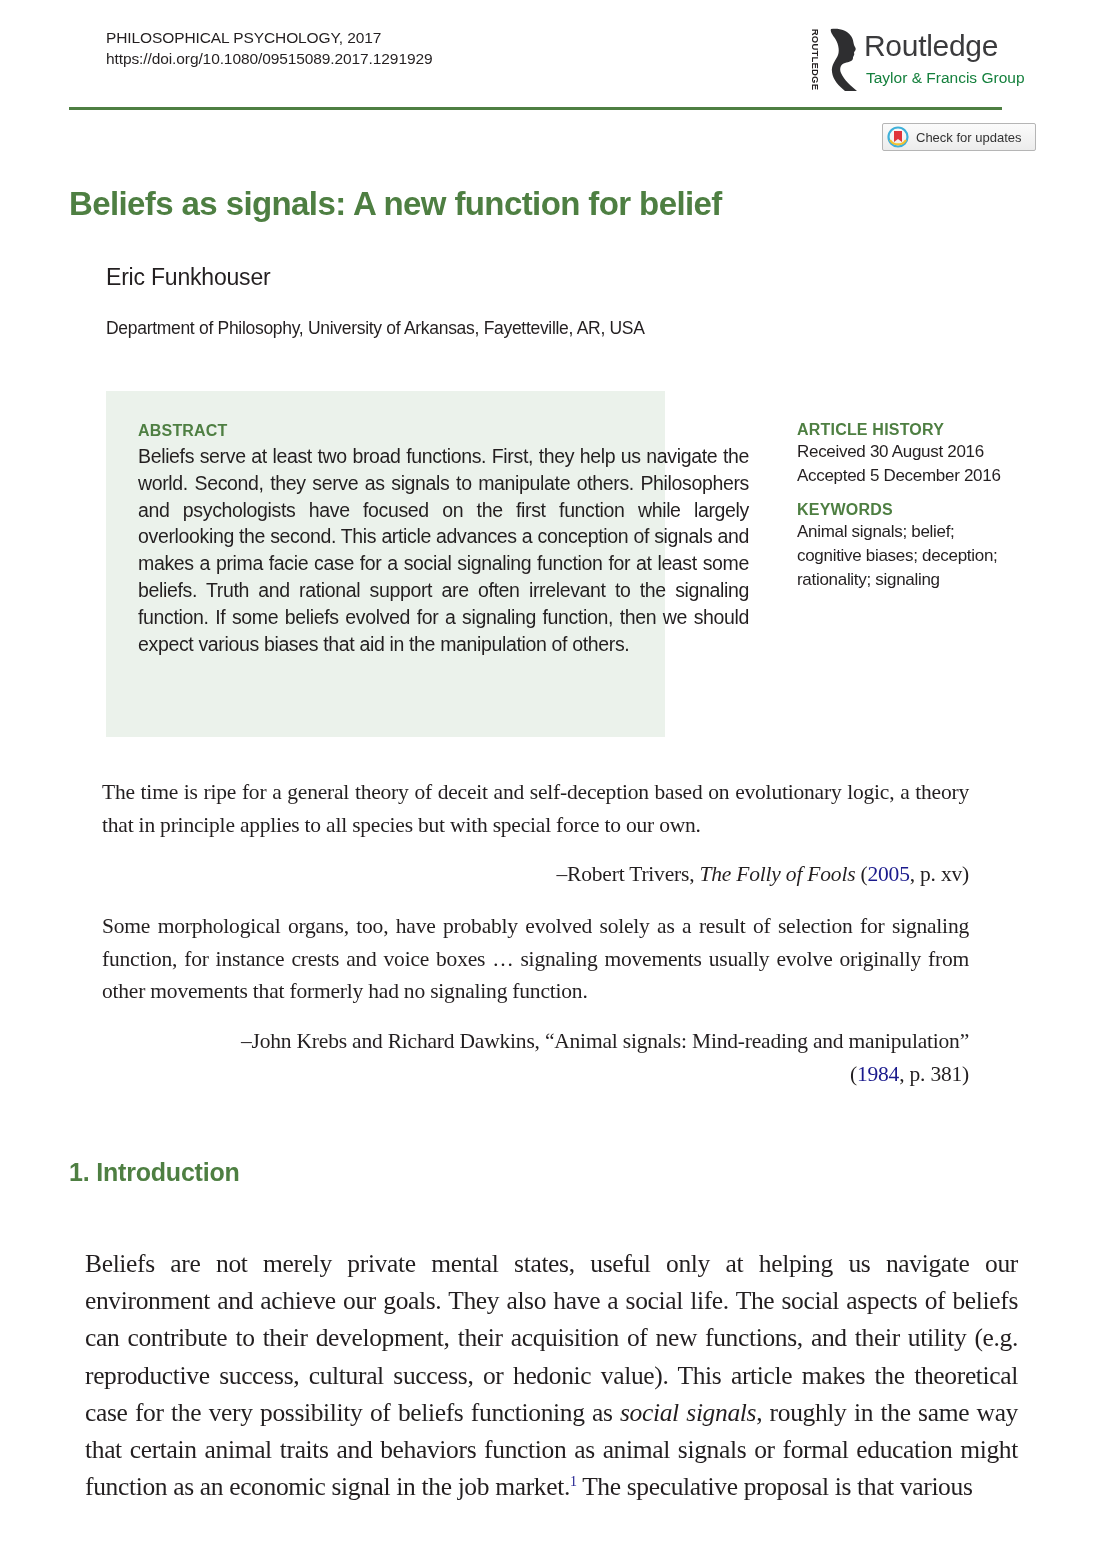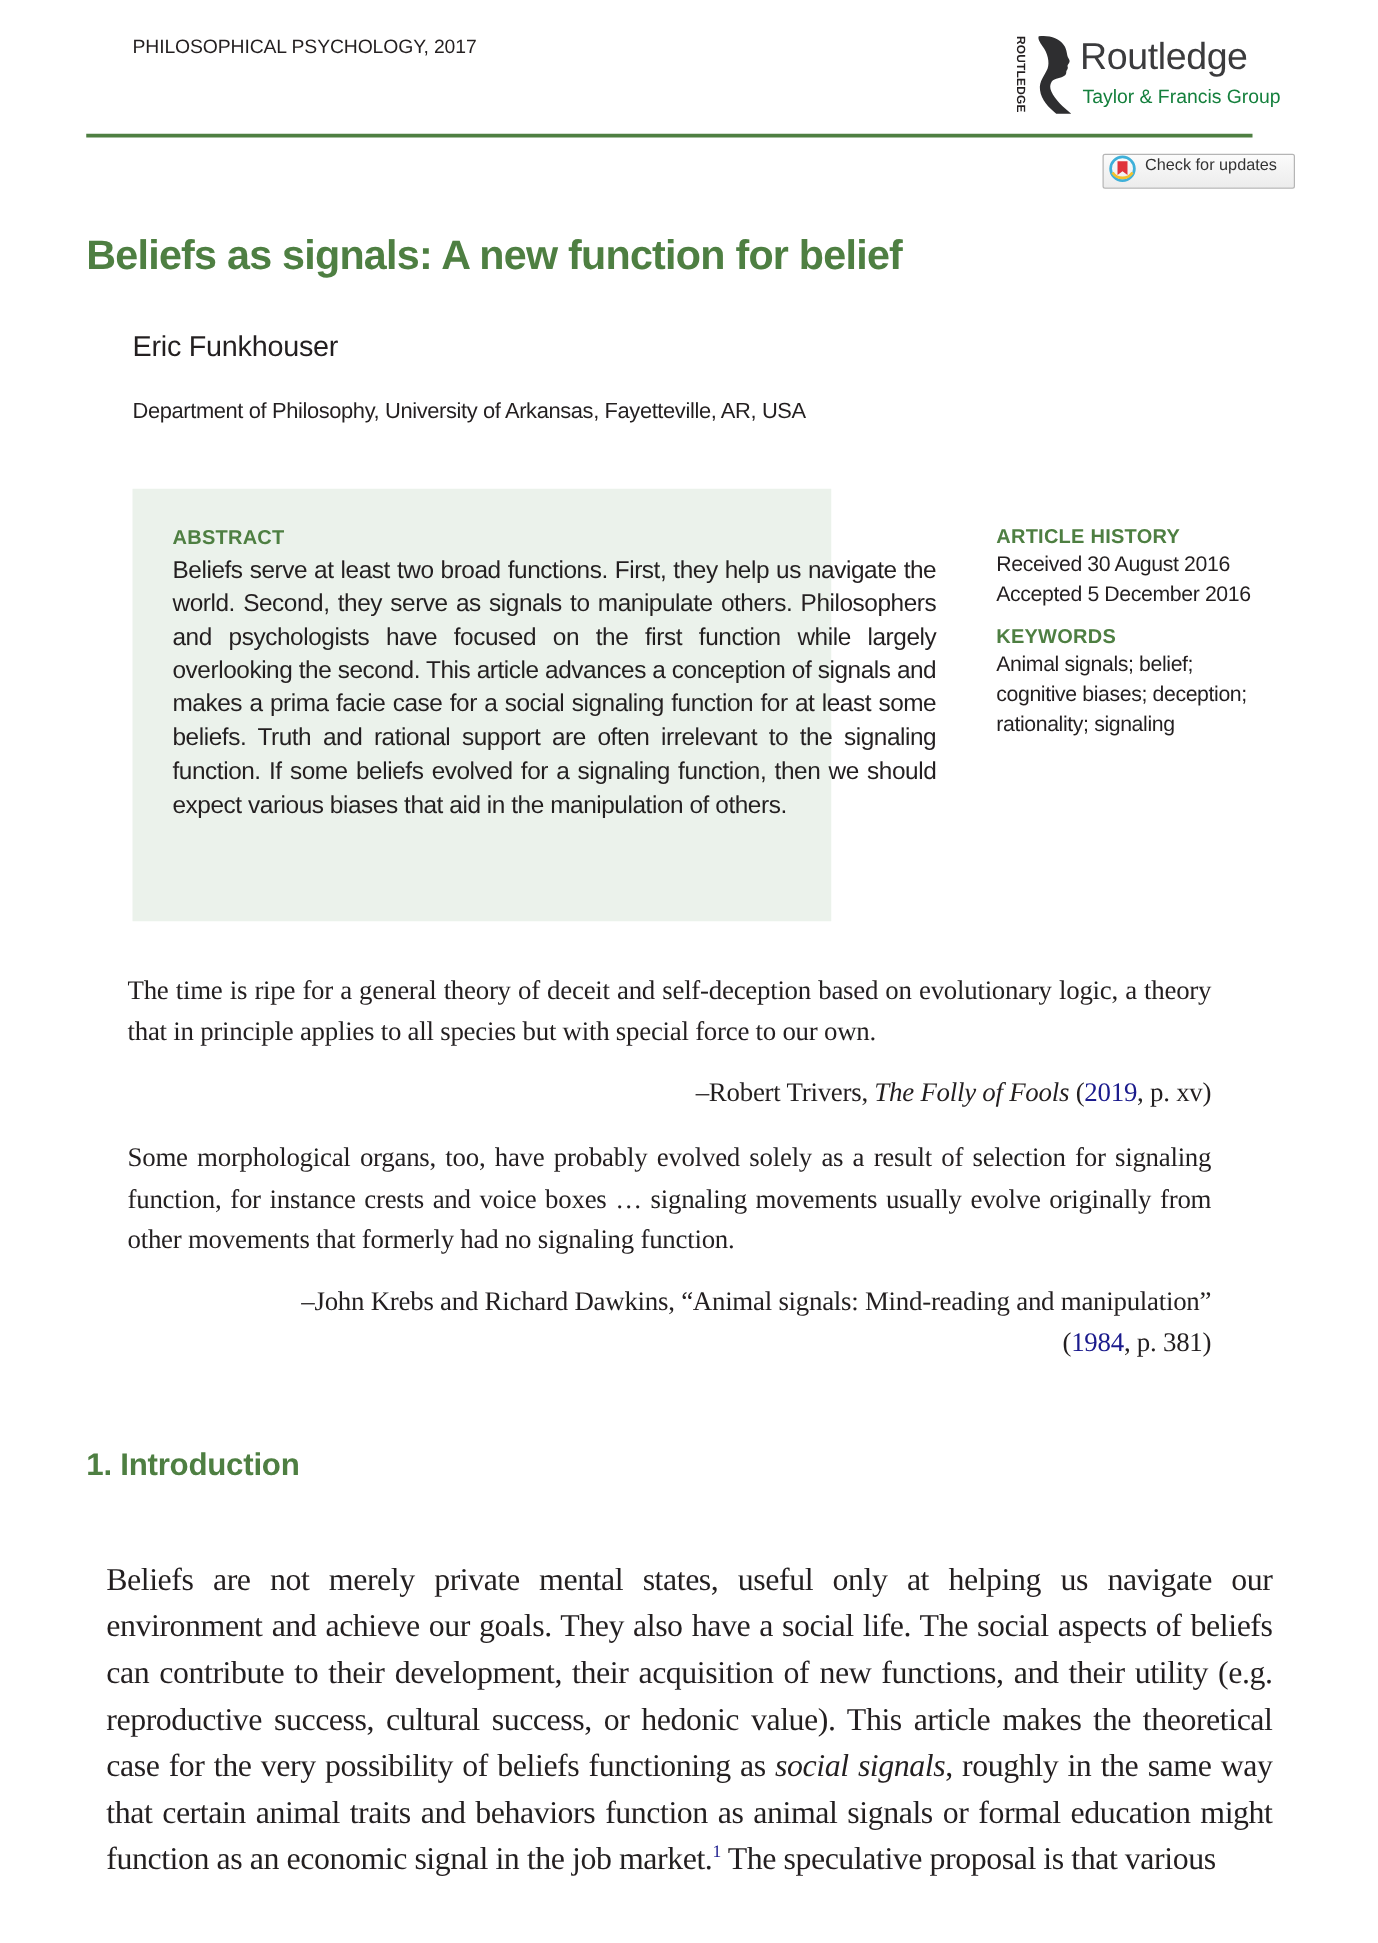--- a/index.html
+++ b/index.html
@@ -12,21 +12,21 @@
 
     .publisher-logo { position: absolute; left: 772px; top: 28px; width: 232px; height: 66px; }
     .logo-vertical-text { position: absolute; left: 0; top: 0; width: 14px; height: 64px; }
     .logo-vertical-text span { position: absolute; left: -24px; top: 26px; transform: rotate(90deg); font-size: 9.5px; font-weight: bold; letter-spacing: 0.2px; white-space: nowrap; color: #231f20; }
     .logo-profile { position: absolute; left: 16px; top: 0; width: 34px; height: 64px; }
     .logo-name { position: absolute; left: 55px; top: 0px; font-size: 30px; line-height: 36px; color: #3b3b3d; letter-spacing: -0.3px; white-space: nowrap; }
     .logo-group { position: absolute; left: 57px; top: 40px; font-size: 15.5px; line-height: 20px; color: #15803d; white-space: nowrap; }
 
     .header-rule { position: absolute; left: 69px; top: 107px; width: 933px; height: 3px; background: #4e7f42; }
 
-    .updates-button { position: absolute; left: 845px; top: 123px; width: 154px; height: 28px; border: 1px solid #b5b5b5; border-radius: 2px; background: linear-gradient(#fbfbfb, #ececec); box-sizing: border-box; display: flex; align-items: flex-start; cursor: pointer; }
+    .updates-button { position: absolute; left: 845px; top: 123px; width: 154px; height: 28px; border: 1px solid #b5b5b5; border-radius: 2px; background: linear-gradient(#fbfbfb, #ececec); box-sizing: border-box; display: flex; align-items: center; cursor: pointer; }
     .updates-icon { width: 22px; height: 22px; margin-left: 4px; }
     .updates-label { margin-left: 7px; font-size: 13px; color: #333; white-space: nowrap; }
 
     .article-title { position: absolute; left: 69px; top: 182px; font-size: 33px; line-height: 44px; font-weight: bold; color: #4e7f42; letter-spacing: -0.6px; white-space: nowrap; }
     .author { position: absolute; left: 69px; top: 262px; font-size: 23px; line-height: 30px; color: #231f20; white-space: nowrap; letter-spacing: -0.2px; }
     .affiliation { position: absolute; left: 69px; top: 315px; font-size: 17.5px; line-height: 26px; color: #231f20; white-space: nowrap; letter-spacing: -0.3px; }
 
     .abstract-box { position: absolute; left: 69px; top: 391px; width: 559px; height: 346px; background: #ebf2eb; }
     .abstract-heading { position: absolute; left: 32px; top: 30px; font-size: 16px; line-height: 20px; font-weight: bold; color: #4e7f42; letter-spacing: 0.2px; }
     .abstract-text { position: absolute; left: 32px; top: 52px; width: 611px; font-size: 19.5px; line-height: 26.8px; color: #231f20; text-align: justify; letter-spacing: -0.35px; }
@@ -48,20 +48,21 @@
 
     .section-heading { position: absolute; left: 69px; top: 1156px; font-size: 25px; line-height: 32px; font-weight: bold; color: #4e7f42; white-space: nowrap; letter-spacing: -0.2px; }
     .body-text { position: absolute; left: 85px; top: 1211px; width: 933px; font-size: 25.5px; line-height: 37.2px; color: #231f20; text-align: justify; letter-spacing: -0.35px; margin-top: 34px; }
     .footnote-ref { font-size: 14px; vertical-align: super; line-height: 0; color: #1a1a8c; cursor: pointer; }
   </style>
 </head>
 <body>
 
 <div class="journal-meta sans">
   <div>PHILOSOPHICAL PSYCHOLOGY, 2017</div>
+  <div>https://doi.org/10.1080/09515089.2017.1291929</div>
 </div>
 
 <div class="publisher-logo sans">
   <div class="logo-vertical-text">
     <span>ROUTLEDGE</span>
   </div>
   <svg class="logo-profile" viewBox="0 0 34 64">
     <path d="M6 1 C14 0 22 2 26 8 C29 12 28 16 30 19 C32 22 29 23 29 25 C30 27 28 28 28 30 C28 33 24 34 20 35 C16 36 14 40 16 45 C19 52 26 58 32 63 L20 63 C14 58 8 52 7 44 C6 37 11 32 13 27 C15 22 13 14 9 9 C7 6 5 3 6 1 Z" fill="#2e2e30"></path>
   </svg>
   <div class="logo-name">Routledge</div>
@@ -93,20 +94,20 @@
   <div class="side-line">Received 30 August 2016</div>
   <div class="side-line">Accepted 5 December 2016</div>
   <div class="side-block-gap"></div>
   <div class="side-heading">KEYWORDS</div>
   <div class="side-line">Animal signals; belief;</div>
   <div class="side-line">cognitive biases; deception;</div>
   <div class="side-line">rationality; signaling</div>
 </div>
 
 <div class="epigraph epi1 serif">The time is ripe for a general theory of deceit and self-deception based on evolutionary logic, a theory that in principle applies to all species but with special force to our own.</div>
-<div class="attr attr1 serif"><span>–Robert Trivers, </span><i>The Folly of Fools</i><span> (</span><a class="ref-link">2019</a><span>, p. xv)</span></div>
+<div class="attr attr1 serif"><span>–Robert Trivers, </span><i>The Folly of Fools</i><span> (</span><a class="ref-link">2005</a><span>, p. xv)</span></div>
 
 <div class="epigraph epi2 serif">Some morphological organs, too, have probably evolved solely as a result of selection for signaling function, for instance crests and voice boxes … signaling movements usually evolve originally from other movements that formerly had no signaling function.</div>
 <div class="attr attr2 serif">–John Krebs and Richard Dawkins, “Animal signals: Mind-reading and manipulation”</div>
 <div class="attr attr2b serif"><span>(</span><a class="ref-link">1984</a><span>, p. 381)</span></div>
 
 <h2 class="section-heading sans" style="margin:0">1.  Introduction</h2>
 <div class="body-text serif"><span>Beliefs are not merely private mental states, useful only at helping us navigate our environment and achieve our goals. They also have a social life. The social aspects of beliefs can contribute to their development, their acquisition of new functions, and their utility (e.g. reproductive success, cultural success, or hedonic value). This article makes the theoretical case for the very possibility of beliefs functioning as </span><i>social signals</i><span>, roughly in the same way that certain animal traits and behaviors function as animal signals or formal education might function as an economic signal in the job market.</span><sup class="footnote-ref">1</sup><span> The speculative proposal is that various</span></div>
 
 </body></html>

